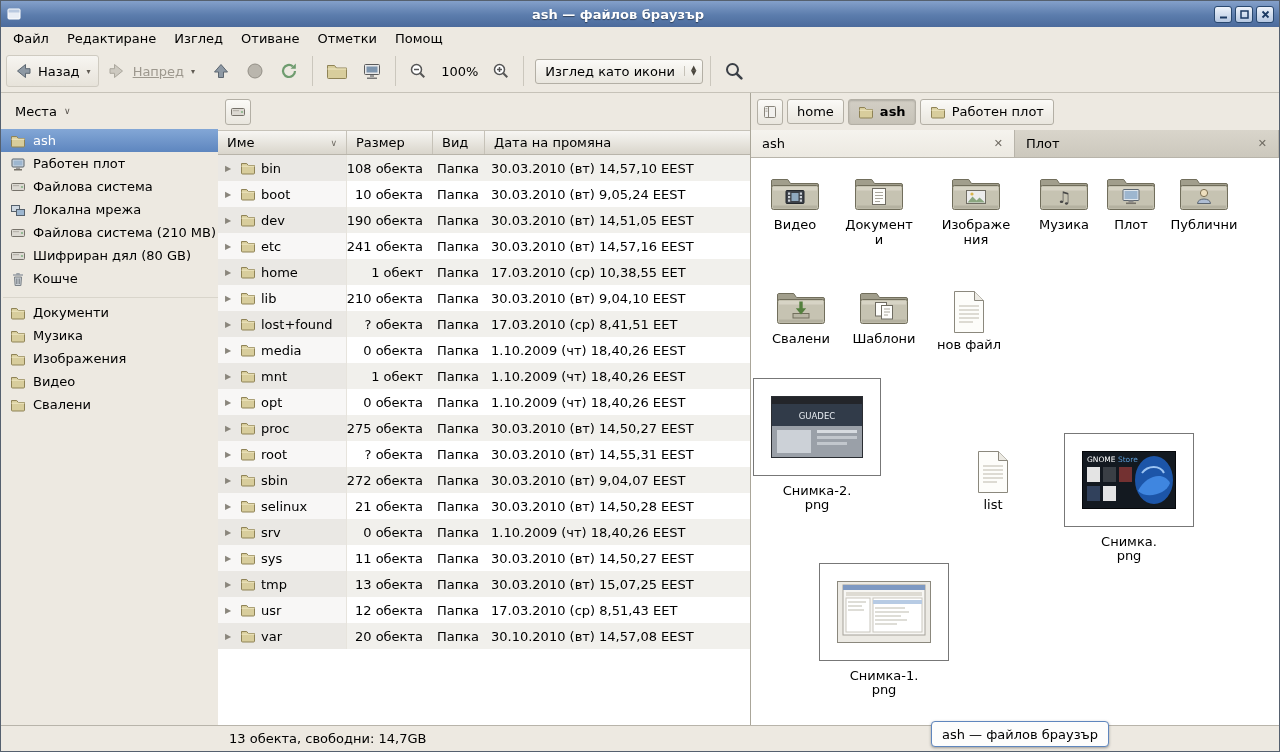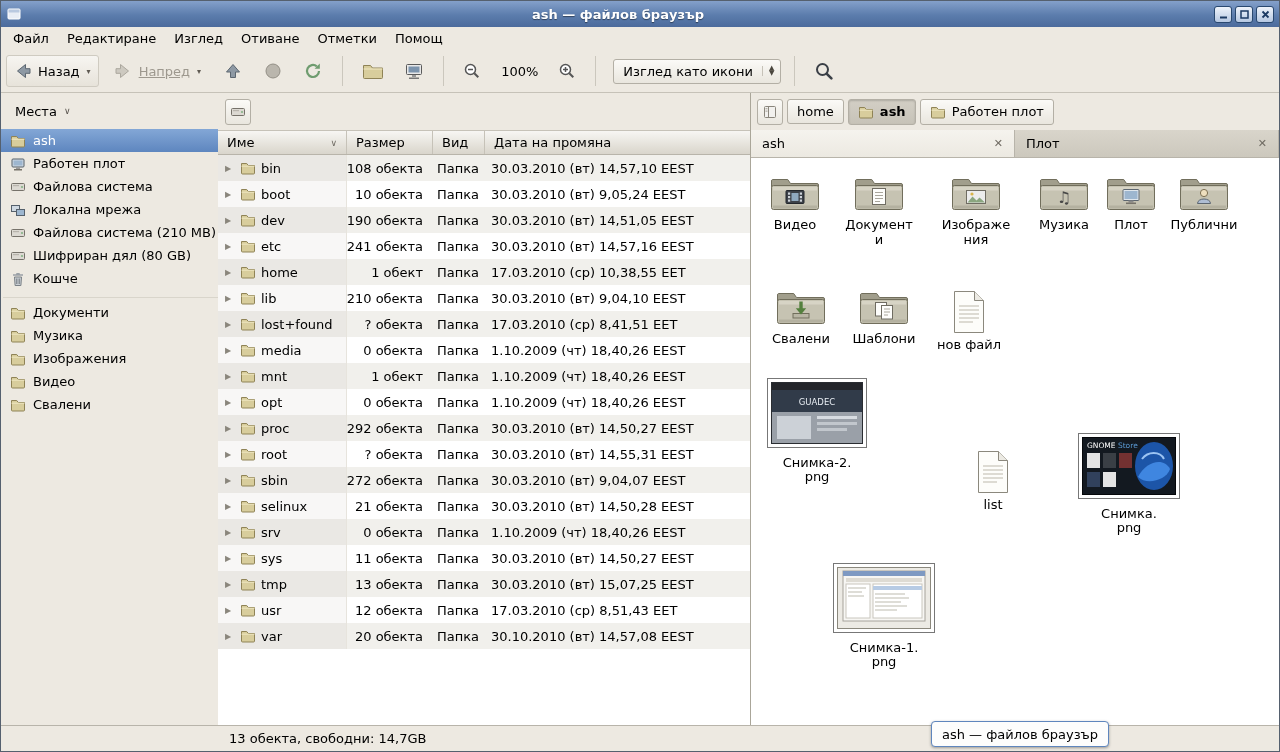--- a/index.html
+++ b/index.html
@@ -9,21 +9,21 @@
 .window{position:relative;width:1280px;height:752px;background:#ede9e1;border:1px solid #55606e;overflow:hidden;}
 
 .titlebar{position:absolute;top:0;left:0;right:0;height:26px;background:linear-gradient(#84a0ca,#5b7cac 55%,#4c6b9c);display:flex;align-items:center;gap:6px;padding:0 5px;}
 .win-icon{width:16px;height:16px;}
 .title{flex:1;text-align:center;color:#fff;font-weight:bold;font-size:13px;text-shadow:0 1px 1px rgba(0,0,0,.45);}
 .winbtns{display:flex;gap:3px;}
 .winbtn{width:18px;height:17px;border:1px solid #29486f;border-radius:3px;background:linear-gradient(#eef3fa,#b6c8e2);display:flex;align-items:center;justify-content:center;}
 
 .menubar{position:absolute;top:26px;left:0;right:0;height:23px;display:flex;align-items:center;padding:0 3px;background:#ede9e1;}
 .menu-item{padding:3px 9px;}
-.toolbar{position:absolute;top:49px;left:0;right:0;height:43px;display:flex;align-items:center;gap:8px;padding:0 5px;background:#ede9e1;border-bottom:1px solid #c6c2b8;}
+.toolbar{position:absolute;top:49px;left:0;right:0;height:43px;display:flex;align-items:center;gap:2px;padding:0 5px;background:#ede9e1;border-bottom:1px solid #c6c2b8;}
 .tbtn{display:flex;align-items:center;gap:5px;padding:5px 5px;border-radius:3px;border:1px solid transparent;}
 .tbtn.bevel{border-color:#cfcbc1;background:linear-gradient(#f7f5f1,#e7e3da);}
 .tbtn.disabled .lbl{color:#9d988e;text-decoration:underline;}
 .darr{font-size:8px;color:#5f5a52;padding:0 2px;}
 .tsep{width:1px;align-self:stretch;margin:6px 5px;background:#cbc7bd;}
 .zoom-val{padding:0 6px;}
 .combo{display:flex;align-items:center;gap:9px;margin-left:4px;padding:4px 6px 4px 9px;border:1px solid #b3afa5;border-radius:3px;background:linear-gradient(#fbfaf7,#e9e6de);}
 .combo .spin{display:flex;flex-direction:column;line-height:5px;font-size:7px;color:#4a463e;border-left:1px solid #c6c2b8;padding-left:6px;}
 
 .main{position:absolute;top:92px;left:0;right:0;bottom:26px;}
@@ -68,21 +68,21 @@
 .tabbar{height:28px;display:flex;background:#d6d2c8;border-bottom:1px solid #b8b4aa;}
 .tab{flex:1;display:flex;align-items:center;gap:6px;padding:0 11px;border-right:1px solid #b8b4aa;background:linear-gradient(#d9d5cb,#ccc8bd);}
 .tab.active{background:linear-gradient(#f5f3ee,#ece9e1);}
 .tab-close{margin-left:auto;color:#6e6a62;font-size:11px;}
 .iconview{flex:1;position:relative;background:#fff;overflow:hidden;}
 .icon-item{position:absolute;width:84px;display:flex;flex-direction:column;align-items:center;gap:4px;text-align:center;line-height:1.12;}
 .icon-item.thumb-item{width:104px;}
 .icon-label{max-width:80px;}
 .icon-label.any{max-width:72px;overflow-wrap:anywhere;}
 .thumb-item .icon-label{max-width:76px;}
-.thumb{display:inline-block;background:#fff;padding:3px;border:1px solid #777;}
+.thumb{display:inline-block;background:#fff;padding:17px;border:1px solid #777;}
 
 .statusbar{position:absolute;left:0;right:0;bottom:0;height:26px;background:#ede9e1;border-top:1px solid #b8b4aa;display:flex;align-items:center;}
 .status-text{padding-left:228px;}
 .task-btn{position:absolute;left:930px;bottom:4px;width:178px;height:26px;background:#fdfdfc;border:1px solid #5f86bd;border-radius:4px;display:flex;align-items:center;justify-content:center;box-shadow:0 1px 3px rgba(0,0,0,.35);}
 </style>
 </head>
 <body>
 
 <div class="window">
 
@@ -531,21 +531,21 @@
             <div class="tc name">
               <span class="expander">▶</span>
               <span class="fi">
                 <svg width="16" height="16" viewBox="0 0 16 16">
                   <path d="M1.5 3.5h5.2l1.6 2h6.2v7.5a1 1 0 0 1-1 1h-11a1 1 0 0 1-1-1z" fill="#d8cd9c" stroke="#8f8356"></path>
                   <path d="M1.5 6.2h13" stroke="#efe7c2"></path>
                 </svg>
               </span>
               <span class="nm">proc</span>
             </div>
-            <div class="tc size">292 обекта</div>
+            <div class="tc size">275 обекта</div>
             <div class="tc type">Папка</div>
             <div class="tc date">30.03.2010 (вт) 14,50,27 EEST</div>
           </div>
           <div class="trow">
             <div class="tc name">
               <span class="expander">▶</span>
               <span class="fi">
                 <svg width="16" height="16" viewBox="0 0 16 16">
                   <path d="M1.5 3.5h5.2l1.6 2h6.2v7.5a1 1 0 0 1-1 1h-11a1 1 0 0 1-1-1z" fill="#d8cd9c" stroke="#8f8356"></path>
                   <path d="M1.5 6.2h13" stroke="#efe7c2"></path>

